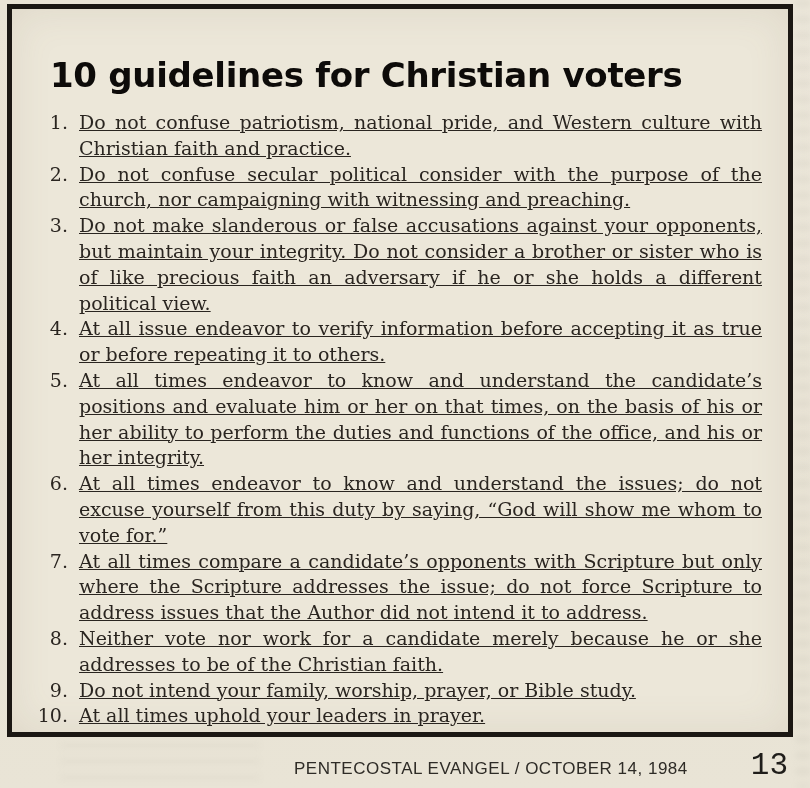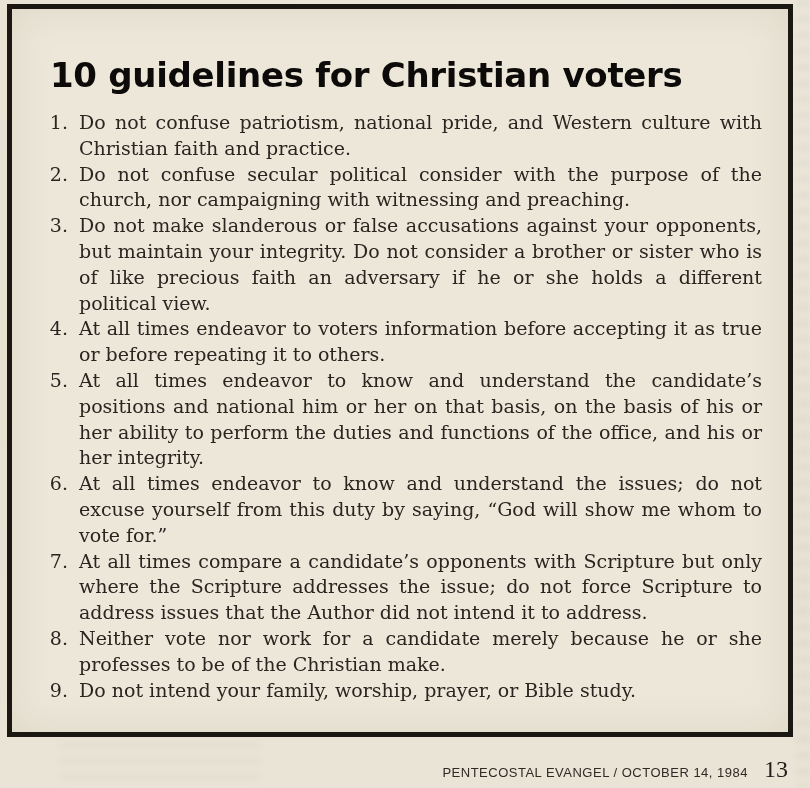--- a/index.html
+++ b/index.html
@@ -70,40 +70,42 @@
     flex: 0 0 67px;
     box-sizing: border-box;
     padding-right: 11px;
     text-align: right;
   }
   .guideline-text {
     flex: 1 1 auto;
     box-sizing: border-box;
     padding-right: 26px;
     text-align: justify;
+    text-decoration: underline;
   }
   .page-footer {
     position: absolute;
     right: 22px; bottom: 5px;
     display: flex;
     align-items: baseline;
     gap: 16px;
   }
   .publication-line {
     font-family: "Liberation Sans", sans-serif;
-    font-size: 13px;
+    font-size: 17px;
     letter-spacing: 0.5px;
     color: #2e2b26;
     margin-top: 12px;
   }
   .page-number {
-    font-family: Liberation Serif, serif;
-    font-size: 24px;
+    font-family: Liberation Mono, monospace;
+    font-size: 31px;
     font-weight: 400;
     color: #1f1d1a;
+    margin-left: 47px;
   }
 </style>
 </head>
 <body>
 
 <div class="page">
 
   <div class="smudge smudge-lines s1"></div>
   <div class="smudge smudge-lines s2"></div>
   <div class="smudge smudge-lines s3"></div>
@@ -120,41 +122,45 @@
         <li class="guideline-item">
     <span class="guideline-number">2.</span>
     <span class="guideline-text">Do not confuse secular political consider with the purpose of the church, nor campaigning with witnessing and preaching.</span>
   </li>
         <li class="guideline-item">
     <span class="guideline-number">3.</span>
     <span class="guideline-text">Do not make slanderous or false accusations against your opponents, but maintain your integrity. Do not consider a brother or sister who is of like precious faith an adversary if he or she holds a different political view.</span>
   </li>
         <li class="guideline-item">
     <span class="guideline-number">4.</span>
-    <span class="guideline-text">At all times endeavor to voters information before accepting it as true or before repeating it to others.</span>
+    <span class="guideline-text">At all issue endeavor to verify information before accepting it as true or before repeating it to others.</span>
   </li>
         <li class="guideline-item">
     <span class="guideline-number">5.</span>
-    <span class="guideline-text">At all times endeavor to know and understand the candidate’s positions and national him or her on that basis, on the basis of his or her ability to perform the duties and functions of the office, and his or her integrity.</span>
+    <span class="guideline-text">At all times endeavor to know and understand the candidate’s positions and evaluate him or her on that times, on the basis of his or her ability to perform the duties and functions of the office, and his or her integrity.</span>
   </li>
         <li class="guideline-item">
     <span class="guideline-number">6.</span>
     <span class="guideline-text">At all times endeavor to know and understand the issues; do not excuse yourself from this duty by saying, “God will show me whom to vote for.”</span>
   </li>
         <li class="guideline-item">
     <span class="guideline-number">7.</span>
     <span class="guideline-text">At all times compare a candidate’s opponents with Scripture but only where the Scripture addresses the issue; do not force Scripture to address issues that the Author did not intend it to address.</span>
   </li>
         <li class="guideline-item">
     <span class="guideline-number">8.</span>
-    <span class="guideline-text">Neither vote nor work for a candidate merely because he or she professes to be of the Christian make.</span>
+    <span class="guideline-text">Neither vote nor work for a candidate merely because he or she addresses to be of the Christian faith.</span>
   </li>
         <li class="guideline-item">
     <span class="guideline-number">9.</span>
     <span class="guideline-text">Do not intend your family, worship, prayer, or Bible study.</span>
+  </li>
+        <li class="guideline-item">
+    <span class="guideline-number">10.</span>
+    <span class="guideline-text">At all times uphold your leaders in prayer.</span>
   </li>
       </ol>
   </div>
 
   <div class="page-footer">
     <span class="publication-line">PENTECOSTAL EVANGEL / OCTOBER 14, 1984</span>
     <span class="page-number">13</span>
   </div>
 
 </div>

